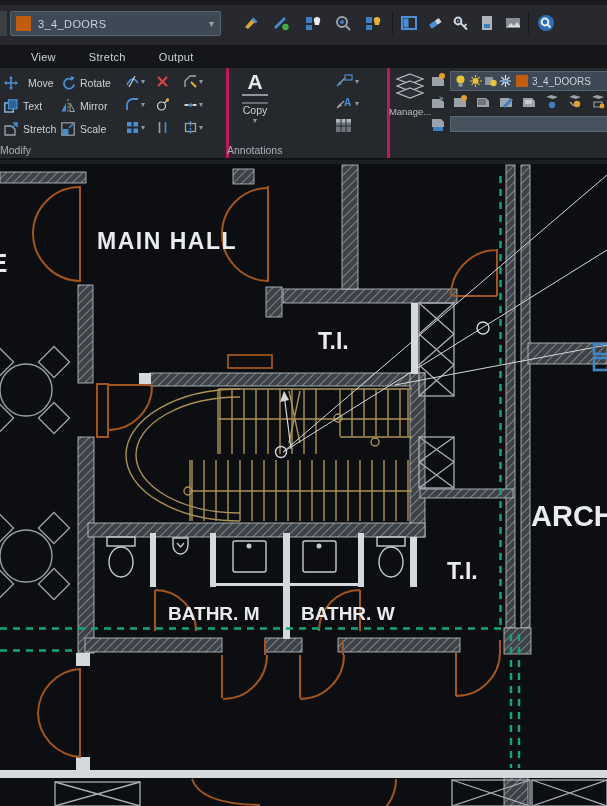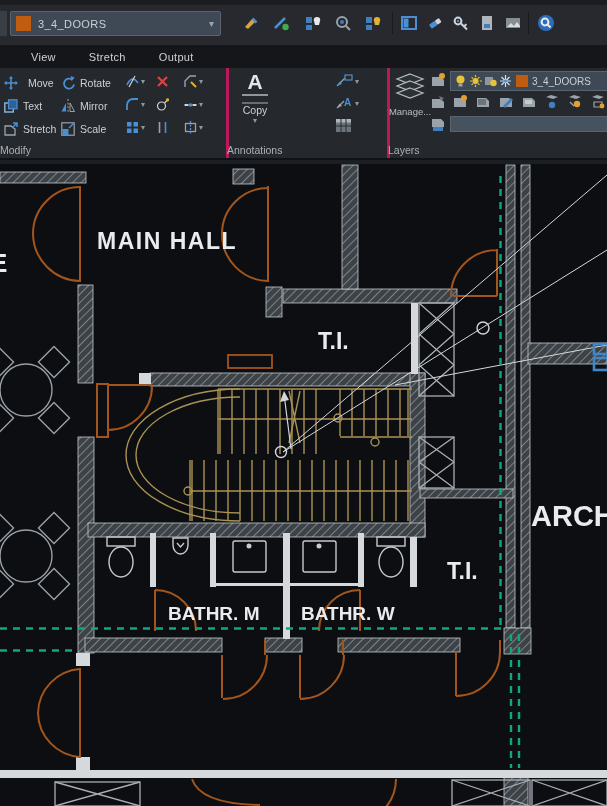--- a/index.html
+++ b/index.html
@@ -371,21 +371,20 @@
           </svg>
         <svg width="16" height="16">
             <path d="M2 3l5-2 7 2-5 2z" fill="#9aa2aa"></path>
             <path d="M4 8h8v5H4z" fill="none" stroke="#9aa2aa" stroke-width="1.2"></path>
             <circle cx="12" cy="12" r="2.4" fill="#e3a030"></circle>
           </svg>
 
       </div>
 
       <div class="lbar"></div>
-      <div class="plabel">Layers</div>
     </div>
   </div>
 
   <svg class="canvas" width="607" height="646" viewBox="0 160 607 646">
     <defs>
       <pattern id="h1" patternUnits="userSpaceOnUse" width="6" height="6" patternTransform="rotate(45)">
         <rect width="6" height="6" fill="#3d4247"></rect>
         <line x1="0" y1="0" x2="0" y2="6" stroke="#8d949b" stroke-width="1.6"></line>
       </pattern>
     </defs>

